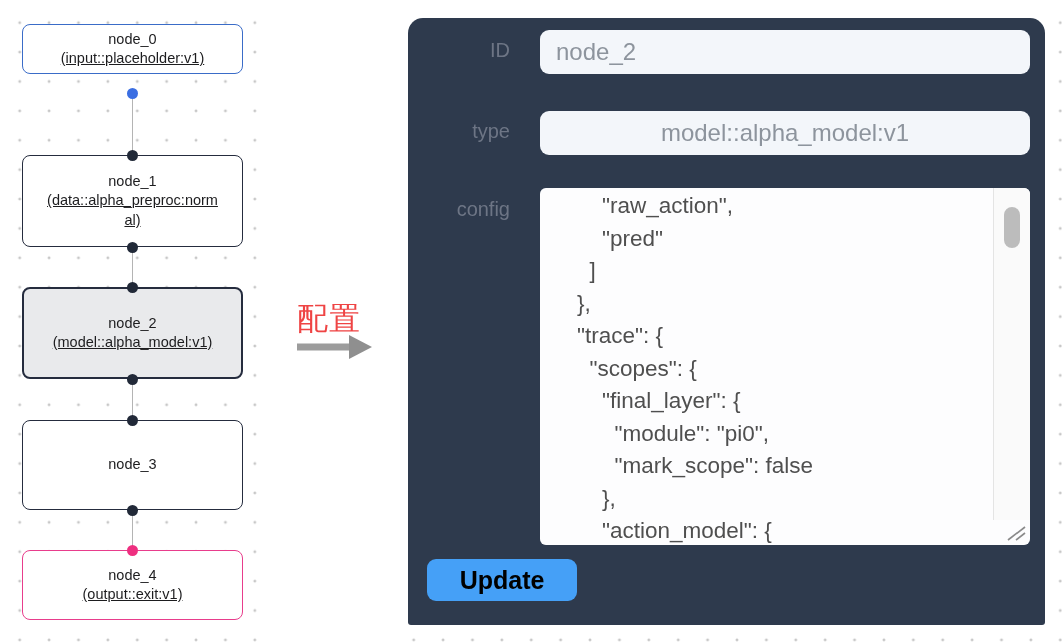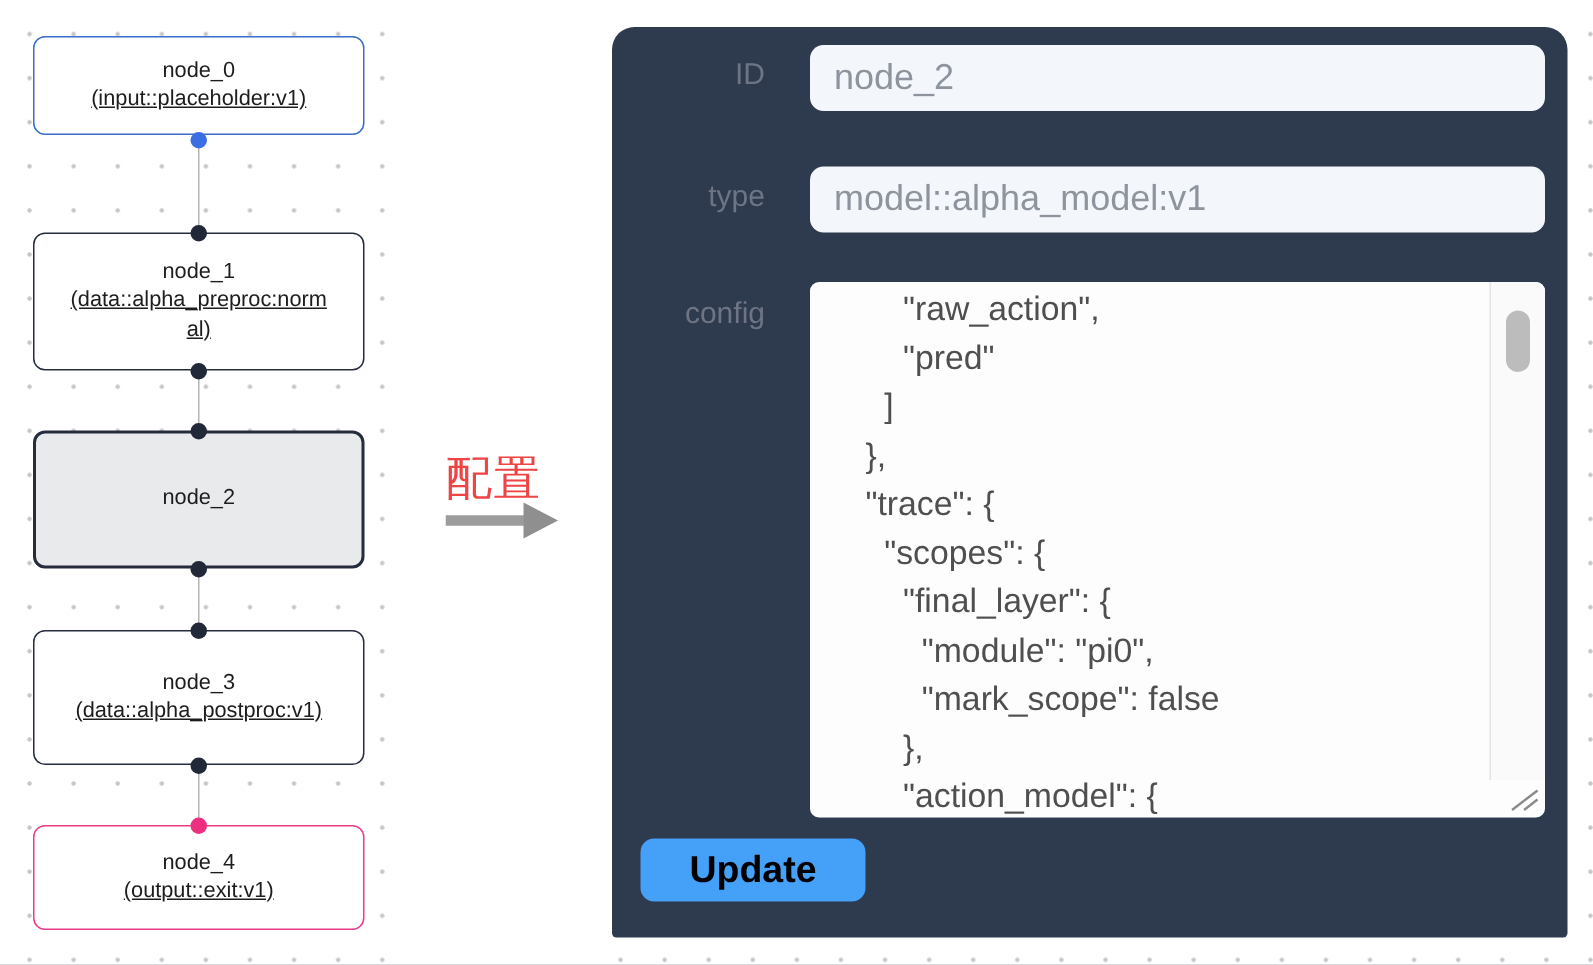--- a/index.html
+++ b/index.html
@@ -14,21 +14,21 @@
   .right-canvas{position:absolute;left:392px;top:0;width:670px;height:643px;
                 background-position:7px 8px;}
 
   
   .node{position:absolute;left:22px;width:221px;background:#ffffff;
         border:1.5px solid #252c3e;border-radius:8px;box-sizing:border-box;
         display:flex;flex-direction:column;align-items:center;justify-content:center;
         text-align:center;font-size:14.5px;line-height:1.32;color:#1d1d1f;
         padding:4px 21px;}
   .node .sub{word-break:break-all;text-decoration:underline;}
-  .node-0{top:24px;height:66px;border-color:#3a6cc8;}
+  .node-0{top:24px;height:50px;border-color:#3a6cc8;}
   .node-1{top:155px;height:92px;}
   .node-2{top:287px;height:92px;background:#e9eaec;border-width:2px;padding:4px 20px;}
   .node-3{top:420px;height:90px;}
   .node-4{top:550px;height:70px;border-color:#e83d8c;}
 
   .edge{position:absolute;left:131.7px;width:1.6px;background:#b4b4b4;}
   .e0{top:93px;height:62px;} .e1{top:247px;height:40px;}
   .e2{top:379px;height:41px;} .e3{top:510px;height:40px;}
 
   .handle{position:absolute;left:127px;width:11px;height:11px;border-radius:50%;
@@ -43,21 +43,21 @@
   
   .panel{position:absolute;left:16px;top:18px;width:637px;height:607px;
          background:#2e3a4d;border-radius:15px 15px 3px 3px;}
   .field-label{position:absolute;left:0;width:102px;text-align:right;
                color:#6d7585;font-size:20px;}
   .lbl-id{top:21px;} .lbl-type{top:102px;} .lbl-config{top:180px;}
   .text-input{position:absolute;left:132px;width:490px;height:44px;border:none;
               border-radius:9px;background:#f3f6fa;color:#8d949d;font-size:24px;
               padding:0 16px;box-sizing:border-box;outline:none;
               font-family:"Liberation Sans",sans-serif;}
-  .in-id{top:12px;} .in-type{top:93px;}
+  .in-id{top:12px;} .in-type{top:93px;text-align:center;}
 
   .config-box{position:absolute;left:132px;top:170px;width:490px;height:357px;
               background:#fdfdfe;border-radius:6px;overflow:hidden;
               box-shadow:0 0 0 1px rgba(255,255,255,0.25) inset;}
   .config-pre{margin:0;padding:2px 40px 0 12px;white-space:pre;
               font-family:"Liberation Sans",sans-serif;font-size:22.5px;
               line-height:32.5px;color:#4f4f4f;}
   .vscroll{position:absolute;right:0;top:0;width:37px;height:332px;
            background:#fafafa;border-left:1px solid #e4e4e4;box-sizing:border-box;}
   .vthumb{position:absolute;left:10px;top:19px;width:16px;height:41px;
@@ -84,24 +84,24 @@
     <div class="node node-0">
       <span class="title">node_0</span>
       <span class="sub">(input::placeholder:v1)</span>
     </div>
     <div class="node node-1">
       <span class="title">node_1</span>
       <span class="sub">(data::alpha_preproc:normal)</span>
     </div>
     <div class="node node-2">
       <span class="title">node_2</span>
+      <span class="sub">(model::alpha_model:v1)</span>
     </div>
     <div class="node node-3">
       <span class="title">node_3</span>
-      <span class="sub">(data::alpha_postproc:v1)</span>
     </div>
     <div class="node node-4">
       <span class="title">node_4</span>
       <span class="sub">(output::exit:v1)</span>
     </div>
 
     <div class="handle h-blue" style="top:87.5px"></div>
     <div class="handle" style="top:149.5px"></div>
     <div class="handle" style="top:241.5px"></div>
     <div class="handle" style="top:281.5px"></div>

